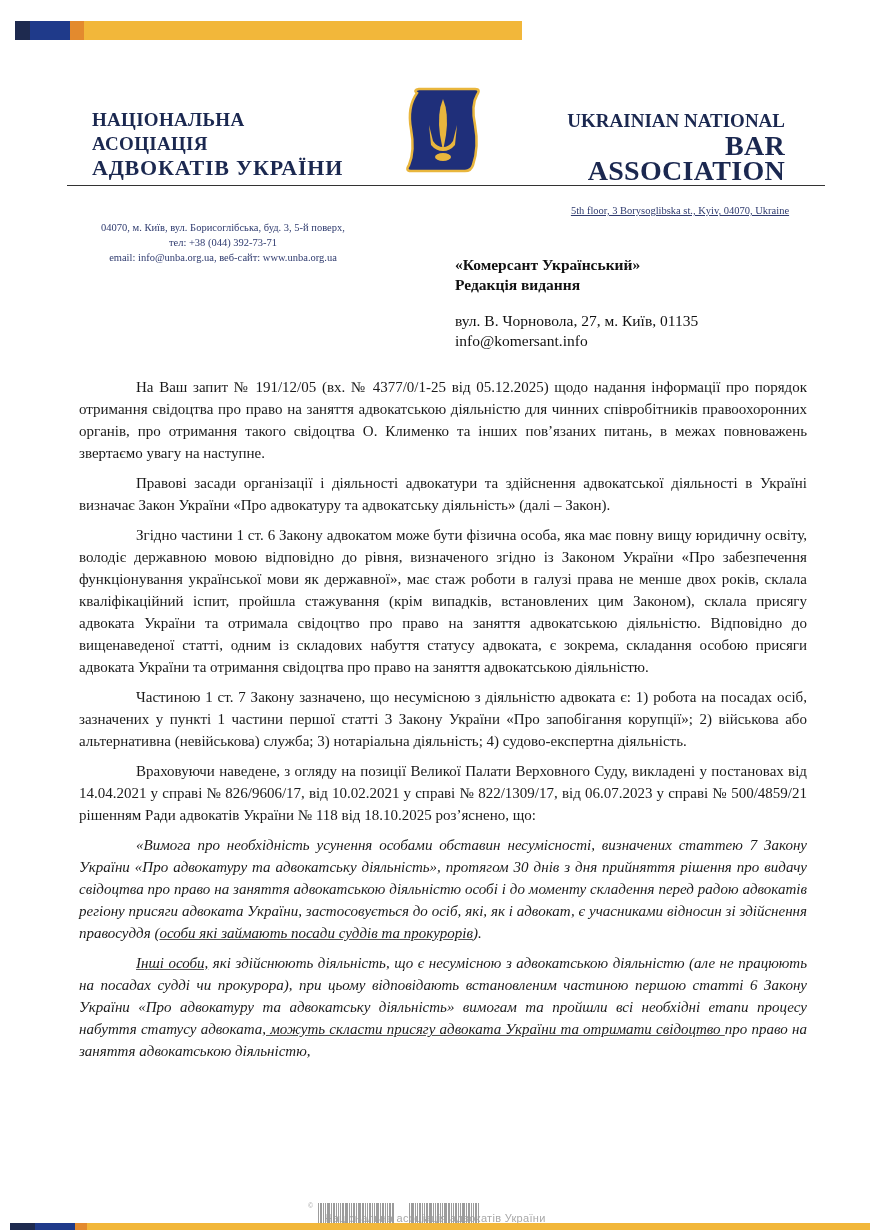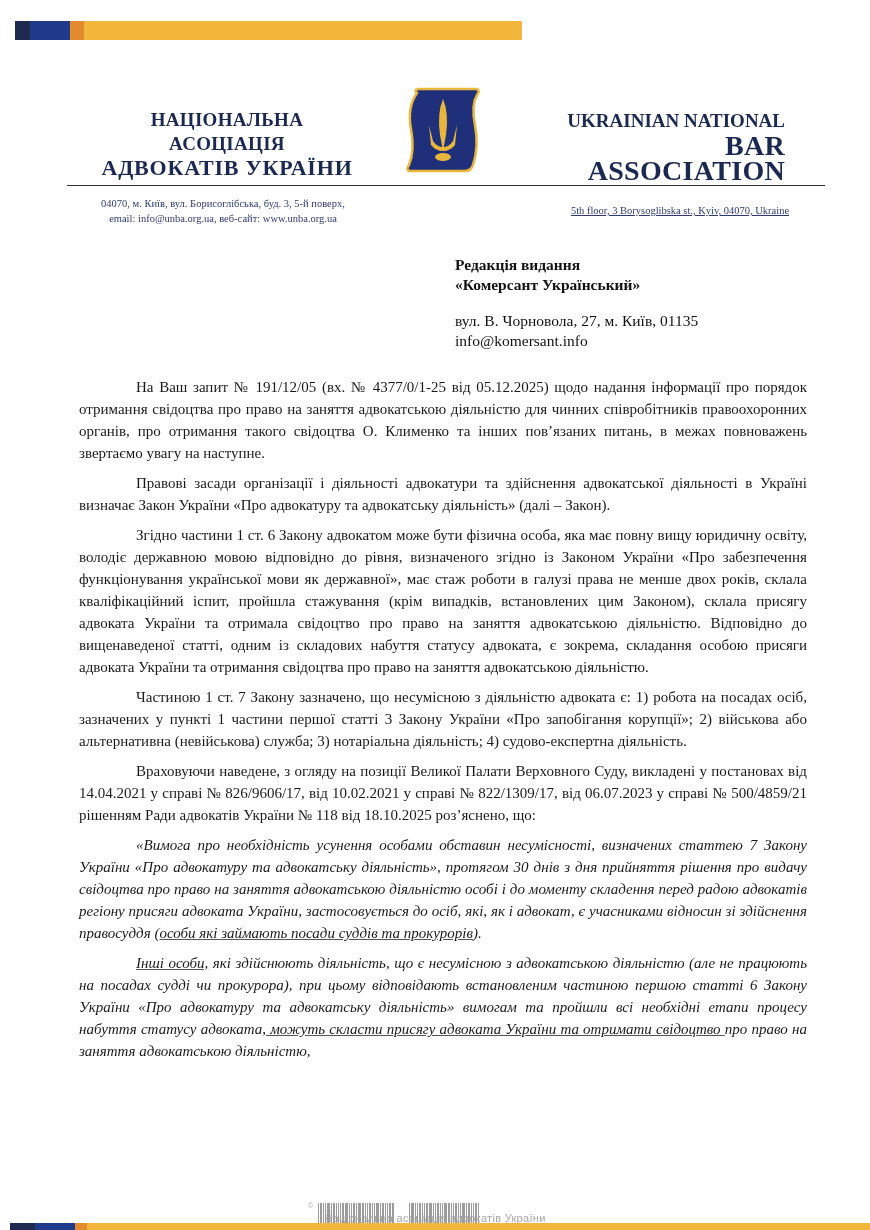--- a/index.html
+++ b/index.html
@@ -5,32 +5,32 @@
   html, body { margin: 0; padding: 0; background: #ffffff; }
   body { width: 870px; height: 1230px; position: relative; overflow: hidden; font-family: "Liberation Serif", serif; color: #1a1a1a; }
 
   .top-bar { position: absolute; left: 15px; top: 21px; width: 507px; height: 19px; display: flex; }
   .top-bar .seg-a { width: 15px; background: #1e2a4f; }
   .top-bar .seg-b { width: 40px; background: #1f3a8a; }
   .top-bar .seg-c { width: 14px; background: #e38a2e; }
   .top-bar .seg-d { flex: 1; background: #f2b73a; }
   .top-bar-wrap { position: absolute; left: 15px; top: 21px; width: 507px; height: 19px; }
 
-  .org-ua { position: absolute; left: 92px; top: 108px; width: 270px; text-align: center; color: #1b2850; font-weight: bold; line-height: 24px; }
+  .org-ua { position: absolute; left: 92px; top: 108px; width: 270px; color: #1b2850; font-weight: bold; line-height: 24px; }
   .org-ua .l1 { font-size: 19px; letter-spacing: 0.3px; }
   .org-ua .l2 { font-size: 22px; letter-spacing: 0.8px; }
   .org-en { position: absolute; left: 555px; top: 108px; width: 230px; text-align: right; color: #1b2850; font-weight: bold; line-height: 25px; }
   .org-en .l1 { font-size: 19px; }
   .org-en .l2 { font-size: 28px; letter-spacing: 0.3px; }
 
   .logo { position: absolute; left: 403px; top: 85px; width: 80px; height: 90px; }
 
   .rule { position: absolute; left: 67px; top: 185px; width: 758px; height: 1px; background: #333; }
 
-  .addr-ua { position: absolute; left: 68px; top: 196px; width: 310px; text-align: center; font-size: 10.5px; line-height: 15px; color: #2e3a6e; }
+  .addr-ua { position: absolute; left: 68px; top: 220px; width: 310px; text-align: center; font-size: 10.5px; line-height: 15px; color: #2e3a6e; }
   .addr-en { position: absolute; left: 505px; top: 203px; width: 320px; text-align: right; font-size: 10.5px; line-height: 15px; color: #2e3a6e; }
   .addr-en div, .addr-ua div { white-space: nowrap; }
   .addr-en .c { text-align: center; padding-left: 30px; text-decoration: underline; }
 
   .recipient { position: absolute; left: 455px; top: 255px; font-size: 15.5px; line-height: 20px; color: #111; }
   .recipient .name { font-weight: bold; }
   .recipient .gap { height: 16px; }
 
   .body-text { position: absolute; left: 79px; top: 376px; width: 728px; font-size: 15px; line-height: 22px; color: #1a1a1a; text-align: justify; }
   .body-text p { margin: 0 0 8px 0; text-indent: 57px; }
@@ -80,30 +80,31 @@
 
 <div class="org-en">
   <div class="l1">UKRAINIAN NATIONAL</div>
   <div class="l2">BAR ASSOCIATION</div>
 </div>
 
 <div class="rule"></div>
 
 <div class="addr-ua">
   <div>04070, м. Київ, вул. Борисоглібська, буд. 3, 5-й поверх,</div>
+  <div>тел: +38 (044) 392-73-71</div>
   <div>email: info@unba.org.ua, веб-сайт: www.unba.org.ua</div>
 </div>
 
 <div class="addr-en">
   <div class="c">5th floor, 3 Borysoglibska st., Kyiv, 04070, Ukraine</div>
 </div>
 
 <div class="recipient">
+  <div class="name">«Комерсант Український»</div>
   <div class="name">Редакція видання</div>
-  <div class="name">«Комерсант Український»</div>
   <div class="gap"></div>
   <div>вул. В. Чорновола, 27, м. Київ, 01135</div>
   <div>info@komersant.info</div>
 </div>
 
 <div class="body-text">
   <p>На Ваш запит № 191/12/05 (вх. № 4377/0/1-25 від 05.12.2025) щодо надання інформації про порядок отримання свідоцтва про право на заняття адвокатською діяльністю для чинних співробітників правоохоронних органів, про отримання такого свідоцтва О. Клименко та інших пов’язаних питань, в межах повноважень звертаємо увагу на наступне.</p>
   <p>Правові засади організації і діяльності адвокатури та здійснення адвокатської діяльності в Україні визначає Закон України «Про адвокатуру та адвокатську діяльність» (далі – Закон).</p>
   <p>Згідно частини 1 ст. 6 Закону адвокатом може бути фізична особа, яка має повну вищу юридичну освіту, володіє державною мовою відповідно до рівня, визначеного згідно із Законом України «Про забезпечення функціонування української мови як державної», має стаж роботи в галузі права не менше двох років, склала кваліфікаційний іспит, пройшла стажування (крім випадків, встановлених цим Законом), склала присягу адвоката України та отримала свідоцтво про право на заняття адвокатською діяльністю. Відповідно до вищенаведеної статті, одним із складових набуття статусу  адвоката, є зокрема, складання особою присяги адвоката України та отримання свідоцтва про право на заняття адвокатською діяльністю.</p>
   <p>Частиною 1 ст. 7 Закону зазначено, що несумісною з діяльністю адвоката є: 1) робота на посадах осіб, зазначених у пункті 1 частини першої статті 3 Закону України «Про запобігання корупції»; 2) військова або альтернативна (невійськова) служба; 3) нотаріальна діяльність; 4) судово-експертна діяльність.</p>

